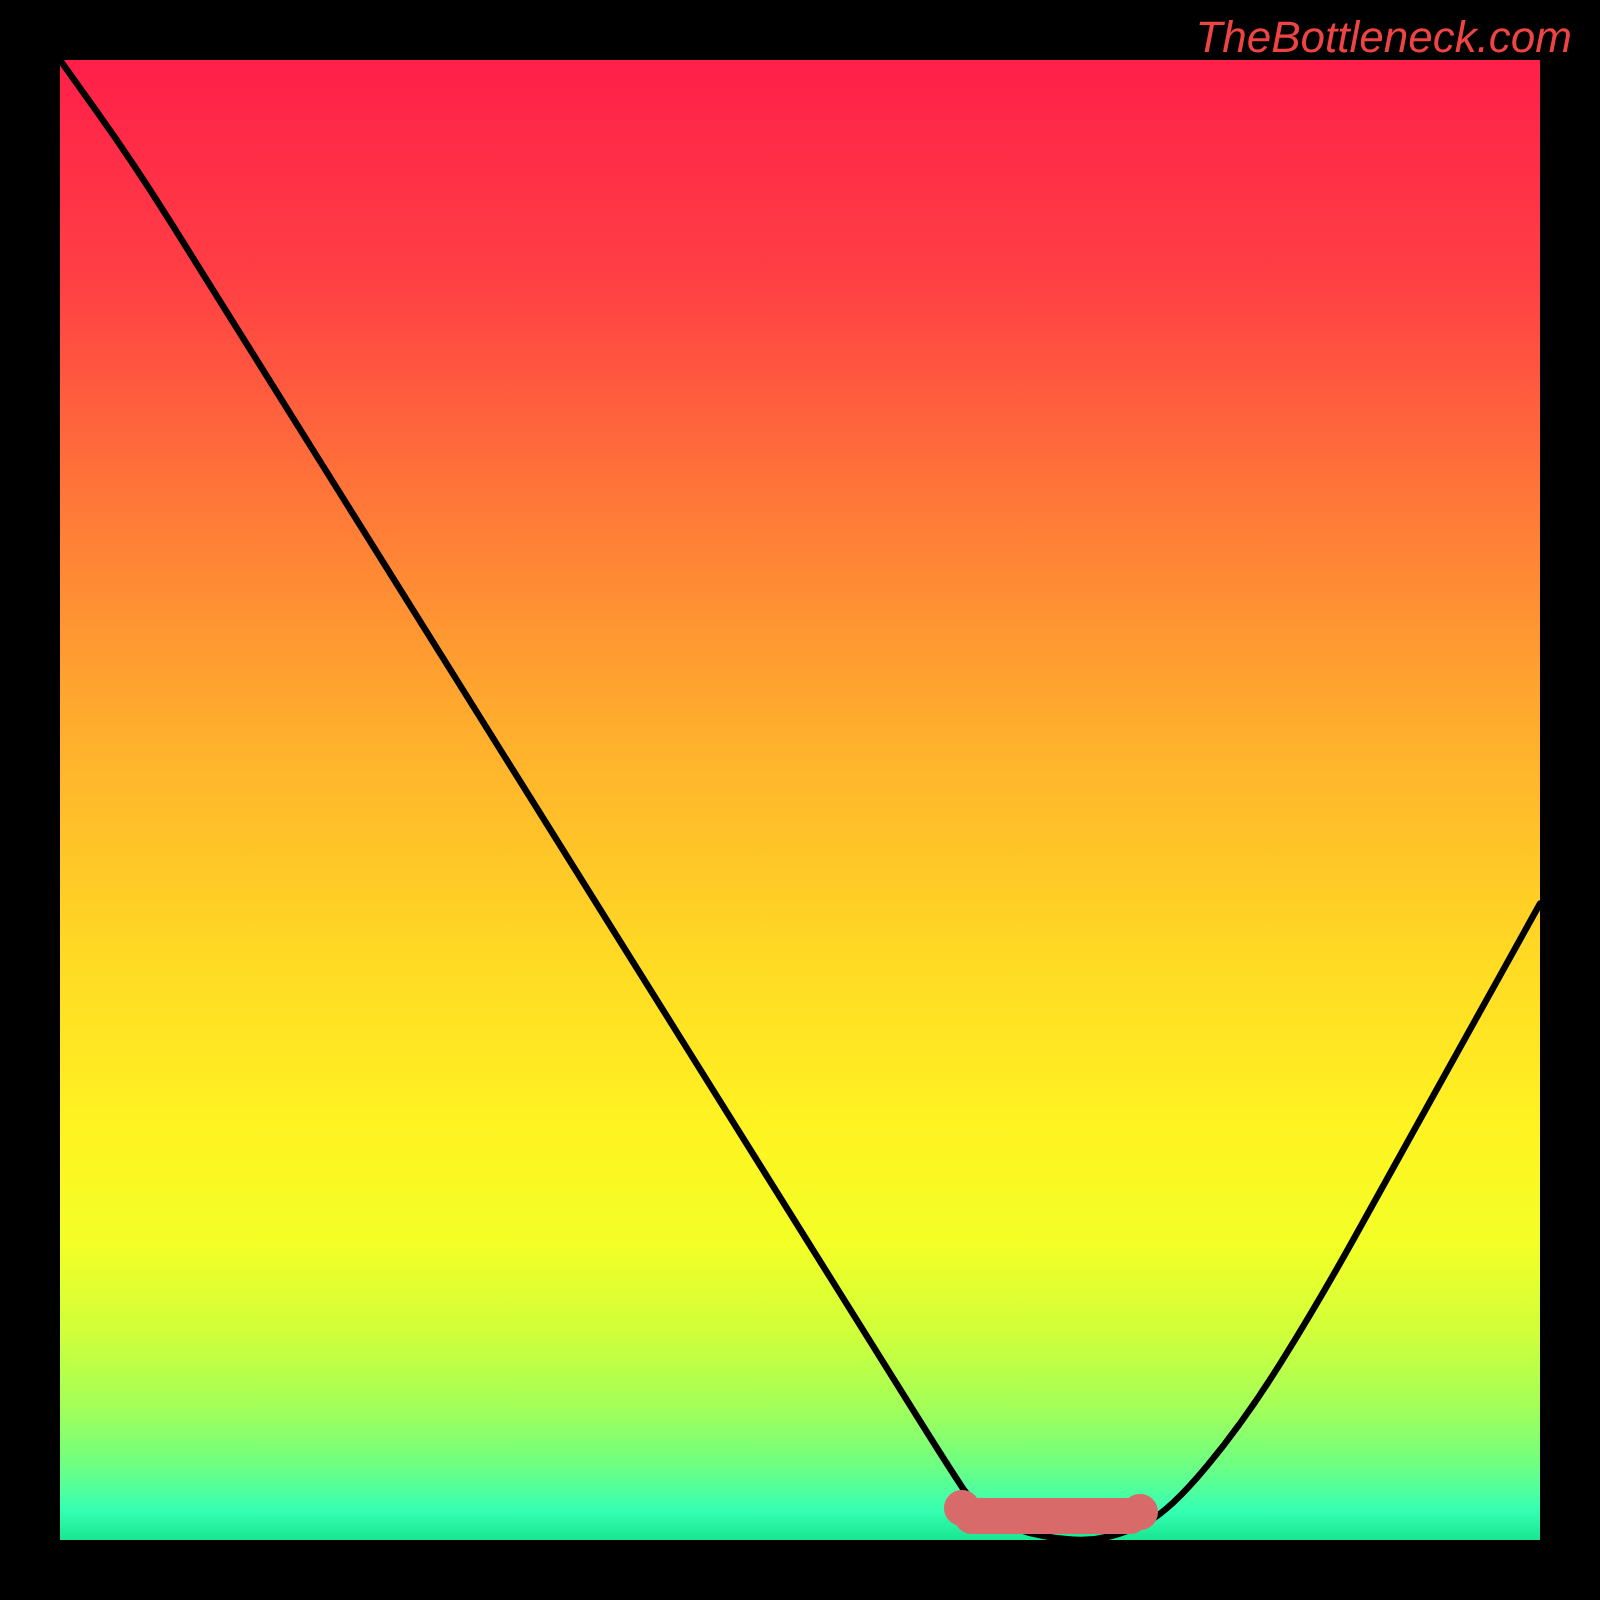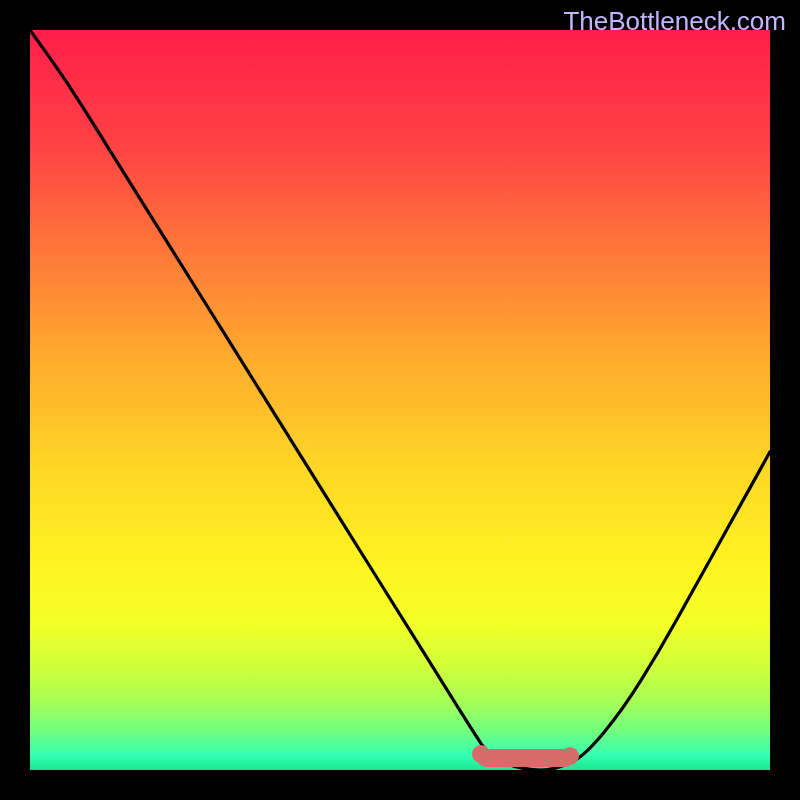--- a/index.html
+++ b/index.html
@@ -8,24 +8,25 @@
     height: 800px;
     background: #000;
     position: relative;
     font-family: Arial, sans-serif;
     overflow: hidden;
   }
   .attribution {
     position: absolute;
     top: 6px;
     right: 14px;
-    color: #c4b5fd;
-    font-size: 26px;
+    color: #ef4444;
+    font-size: 22px;
     font-weight: 500;
     z-index: 10;
+    font-style: italic;
   }
   .plot-area {
     position: absolute;
     left: 30px;
     top: 30px;
     width: 740px;
     height: 740px;
   }
   .gradient-bg {
     position: absolute;

